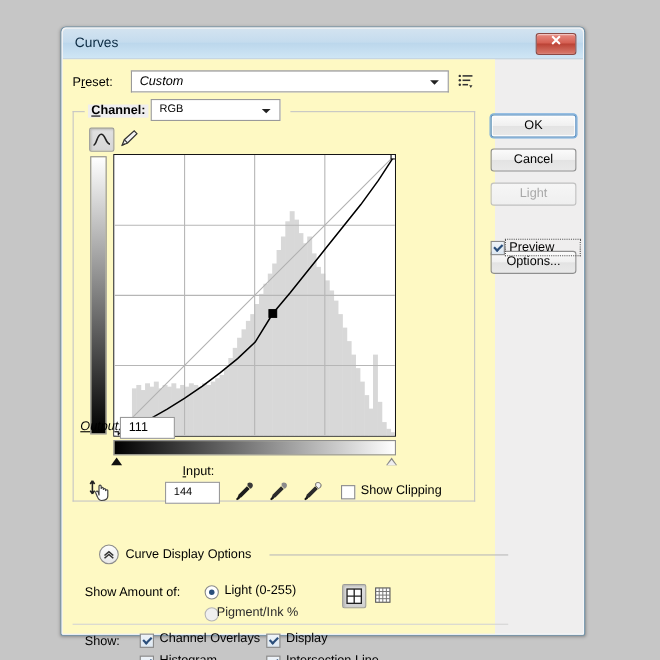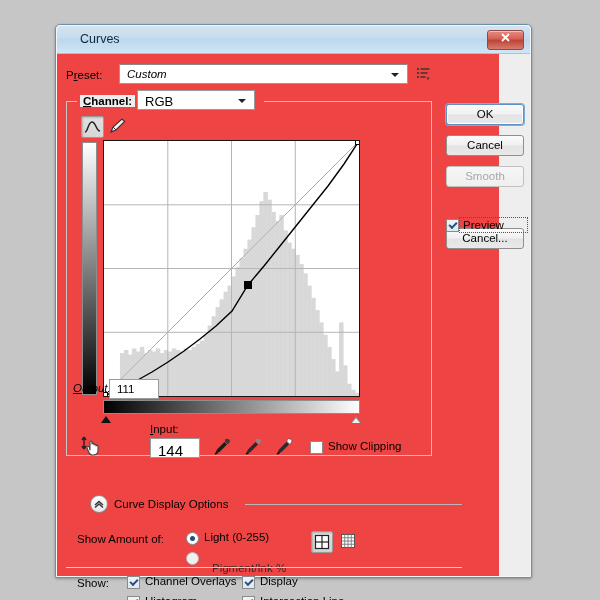--- a/index.html
+++ b/index.html
@@ -47,21 +47,20 @@
     background: linear-gradient(to bottom, #d3e3f0 0%, #c5dcee 45%, #bcd7ec 50%, #cfe6f5 100%);
     border-radius: 4px 4px 0 0;
     border-bottom: 1px solid #a7c3d6;
   }
   #title-text {
     position: absolute;
     left: 11px;
     top: 6px;
     font-size: 12.5px;
     color: #0b2a42;
-    margin-left: 12px;
   }
   #close-button {
     position: absolute;
     right: 6px;
     top: 4px;
     width: 35px;
     height: 18px;
     border: 1px solid #8c4a45;
     border-radius: 3px;
     background: linear-gradient(to bottom, #e78b82 0%, #d55f52 45%, #bb4336 50%, #d97a6c 100%);
@@ -77,23 +76,23 @@
     font-weight: bold;
     color: #fff;
     text-shadow: 0 1px 1px rgba(0,0,0,0.5);
   }
 
   
   #body {
     position: absolute;
     left: 1px;
     top: 29px;
-    width: 442px;
+    width: 393px;
     height: 522px;
-    background: #ef4444;
+    background: #fef9c3;
   }
 
   
   .lbl { font-size: 11.5px; color: #000; }
   .uline { text-decoration: underline; }
 
   #preset-label {
     position: absolute;
     left: 9px;
     top: 15px;
@@ -256,21 +255,21 @@
     height: 20px;
     background: #fff;
     border: 1px solid #9a9a9a;
     box-sizing: border-box;
     cursor: pointer;
   }
   #channel-select .val {
     position: absolute;
     left: 7px;
     top: 3px;
-    font-size: 13px;
+    font-size: 10px;
   }
 
   
   .tool-btn {
     position: absolute;
     width: 23px;
     height: 22px;
     box-sizing: border-box;
     cursor: pointer;
   }
@@ -367,33 +366,33 @@
     width: 50px;
     height: 20px;
     background: #fff;
     border: 1px solid #9a9a9a;
     box-sizing: border-box;
     cursor: text;
     margin-left: 36px;
   }
   #output-field .val { position: absolute; left: 7px; top: 3px; font-size: 11.5px; }
 
-  #input-label { position: absolute; left: 93px; top: 369px; }
+  #input-label { position: absolute; left: 109px; top: 369px; }
   #input-field {
     position: absolute;
     left: 93px;
     top: 384px;
     width: 50px;
     height: 20px;
     background: #fff;
     border: 1px solid #9a9a9a;
     box-sizing: border-box;
     cursor: text;
   }
-  #input-field .val { position: absolute; left: 7px; top: 3px; font-size: 15px; }
+  #input-field .val { position: absolute; left: 7px; top: 3px; font-size: 10px; }
 
   #tat-tool {
     position: absolute;
     left: 22px;
     top: 379px;
     width: 26px;
     height: 26px;
     cursor: pointer;
   }
 
@@ -456,21 +455,21 @@
     left: 3px; top: 3px;
     width: 5px; height: 5px;
     border-radius: 50%;
     background: #2a4e7a;
   }
   .radio.dim { background: #f0f0f0; border-color: #b5b5b5; }
 
   #radio-light { left: 129px; top: 478px; }
   #radio-light-label { position: absolute; left: 147px; top: 477px; }
   #radio-pigment { left: 129px; top: 498px; }
-  #radio-pigment-label { position: absolute; left: 155px; top: 497px; color: #2b2b2b; margin-top: 11px; }
+  #radio-pigment-label { position: absolute; left: 140px; top: 497px; color: #2b2b2b; }
 
   .gridbtn {
     position: absolute;
     top: 477px;
     width: 22px;
     height: 22px;
     box-sizing: border-box;
     cursor: pointer;
   }
   #gridbtn-simple {
@@ -531,22 +530,22 @@
         <circle cx="3" cy="8" r="1.1" fill="#333"></circle>
         <rect x="5.5" y="7.3" width="7" height="1.4" fill="#333"></rect>
         <circle cx="3" cy="12" r="1.1" fill="#333"></circle>
         <rect x="5.5" y="11.3" width="5" height="1.4" fill="#333"></rect>
         <path d="M11.5 12.5 L14.5 12.5 L13 15 Z" fill="#333"></path>
       </svg>
     </div>
 
     <div id="btn-ok" class="btn default">OK</div>
     <div id="btn-cancel" class="btn">Cancel</div>
-    <div id="btn-smooth" class="btn disabled">Smooth</div>
-    <div id="btn-options" class="btn">Cancel...</div>
+    <div id="btn-smooth" class="btn disabled">Light</div>
+    <div id="btn-options" class="btn">Options...</div>
 
     <div id="preview-row">
       <div class="cb blue checked" style="left:0;top:1px;"></div>
       <div id="preview-focus"></div>
       <div id="preview-label">Preview</div>
     </div>
 
     <div id="groupbox"></div>
     <div id="groupbox-top-left"></div>
     <div id="groupbox-top-right"></div>

